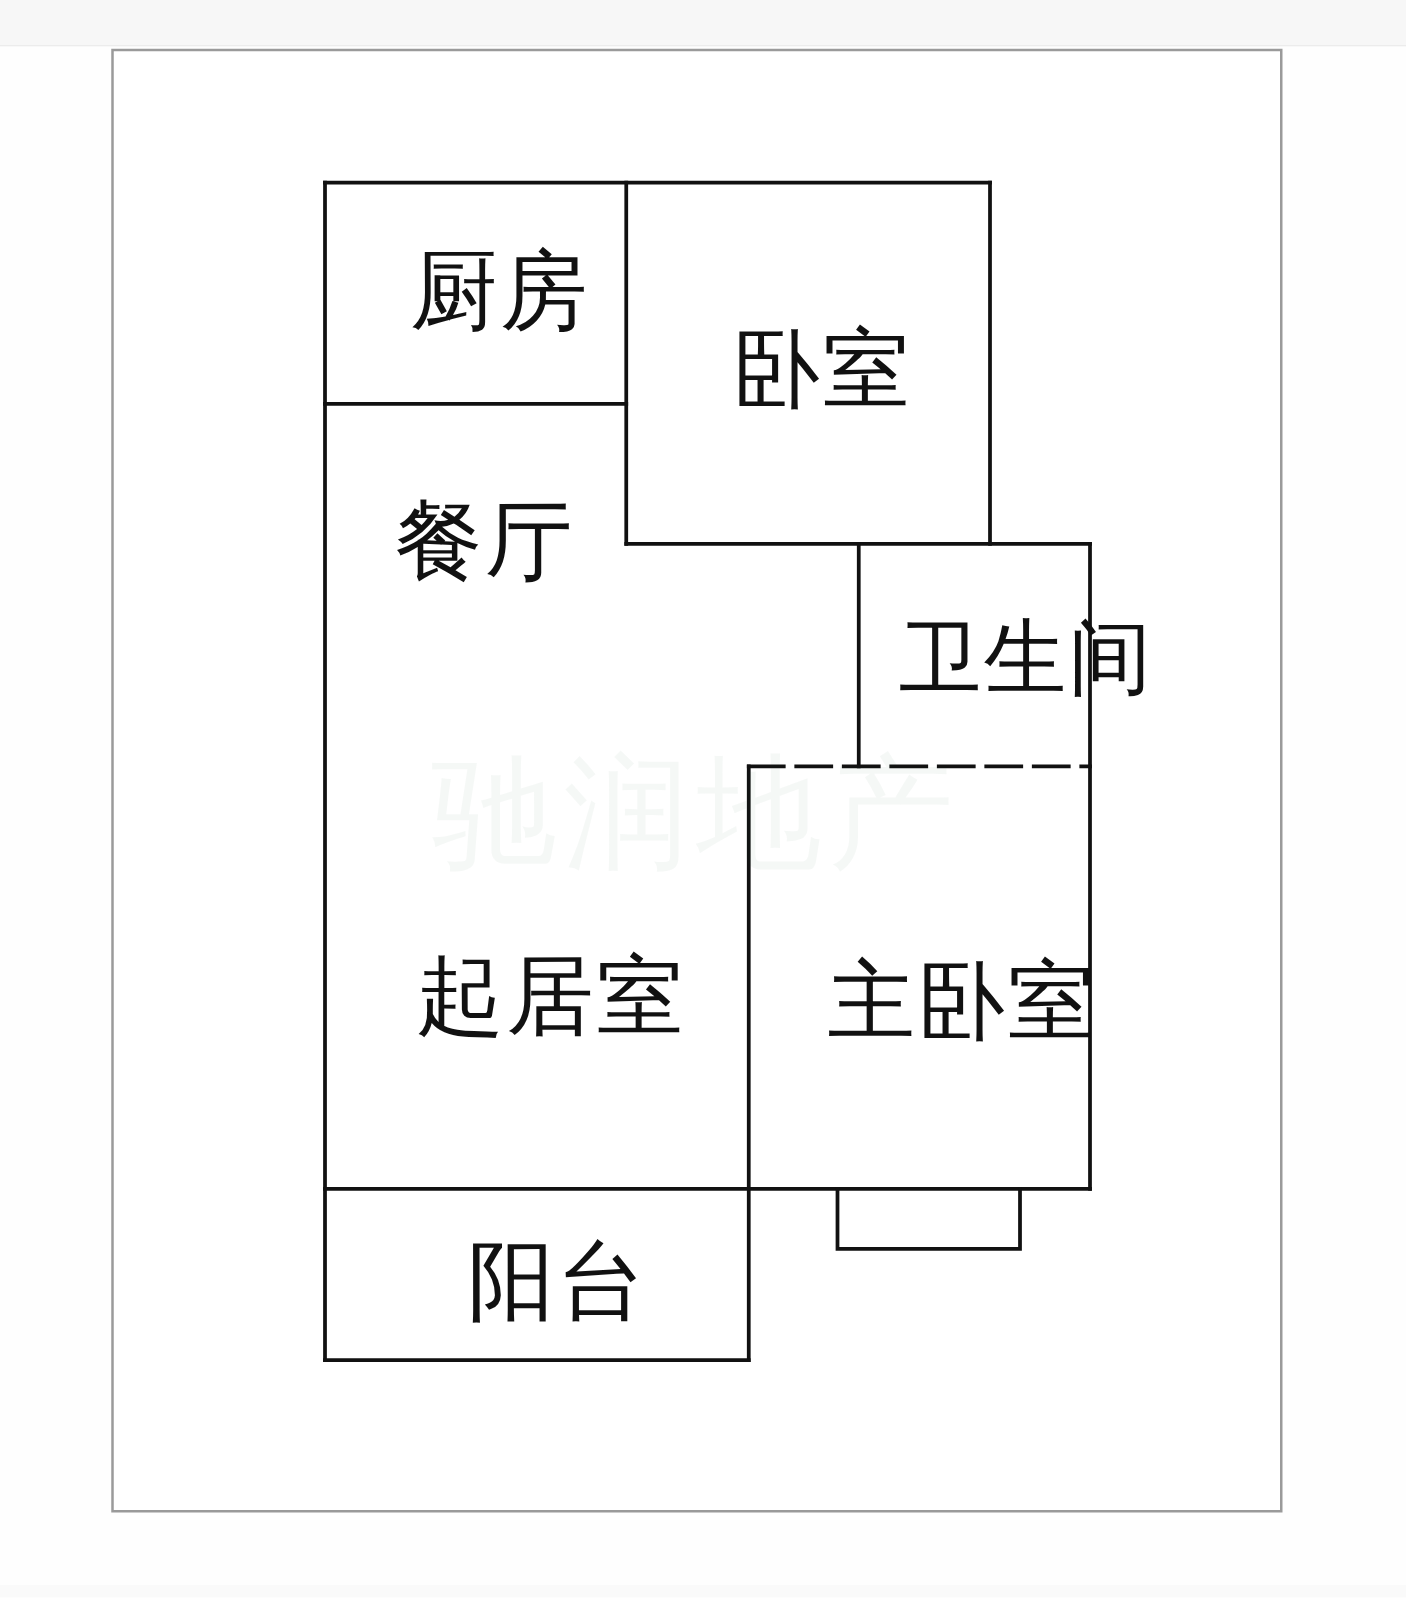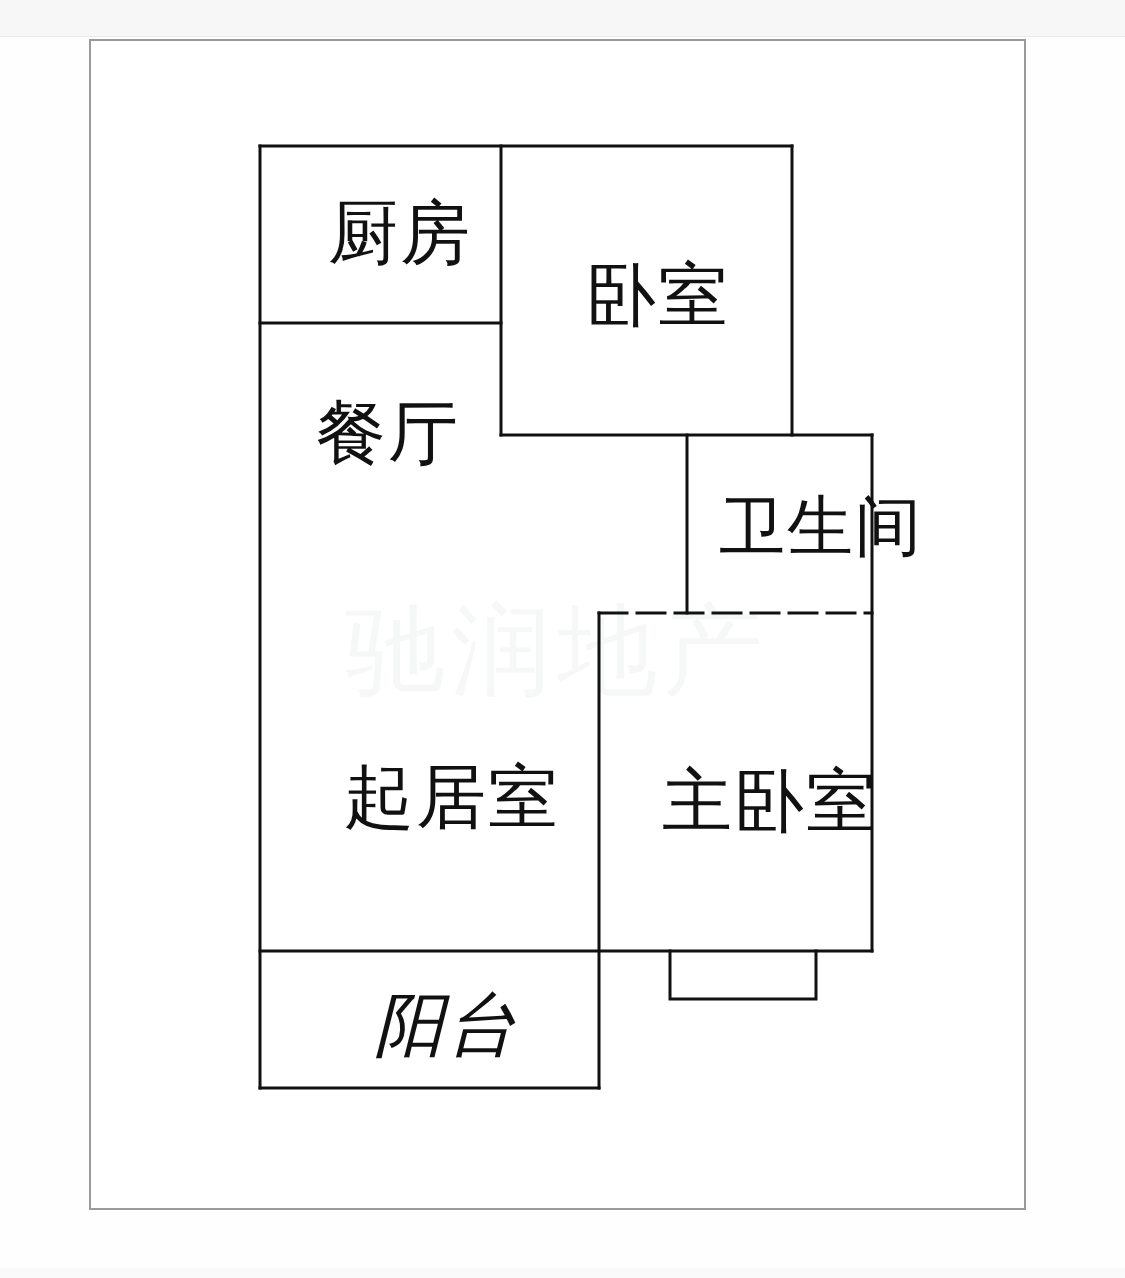--- a/index.html
+++ b/index.html
@@ -48,17 +48,17 @@
     <polyline points="670,951 670,999 816,999 816,951"></polyline>
   </g>
 </svg>
 
 <div class="watermark">驰润地产</div>
 
 <div class="room-label" style="left:328px; top:198px;text-align:center;">厨房</div>
 <div class="room-label" style="left:586px; top:260px;">卧室</div>
 <div class="room-label" style="left:316px; top:398px;text-align:right;">餐厅</div>
 <div class="room-label" style="left:697px; top:494px; font-size:66px;margin-left:22px;">卫生间</div>
-<div class="room-label" style="left:344px; top:762px;">起居室</div>
+<div class="room-label" style="left:333px; top:762px;">起居室</div>
 <div class="room-label" style="left:662px; top:766px;text-align:center;">主卧室</div>
-<div class="room-label" style="left:374px; top:990px;font-style:italic;">阳台</div>
+<div class="room-label" style="left:374px; top:990px;">阳台</div>
 
 <div class="bottombar"></div>
 
 </body></html>

